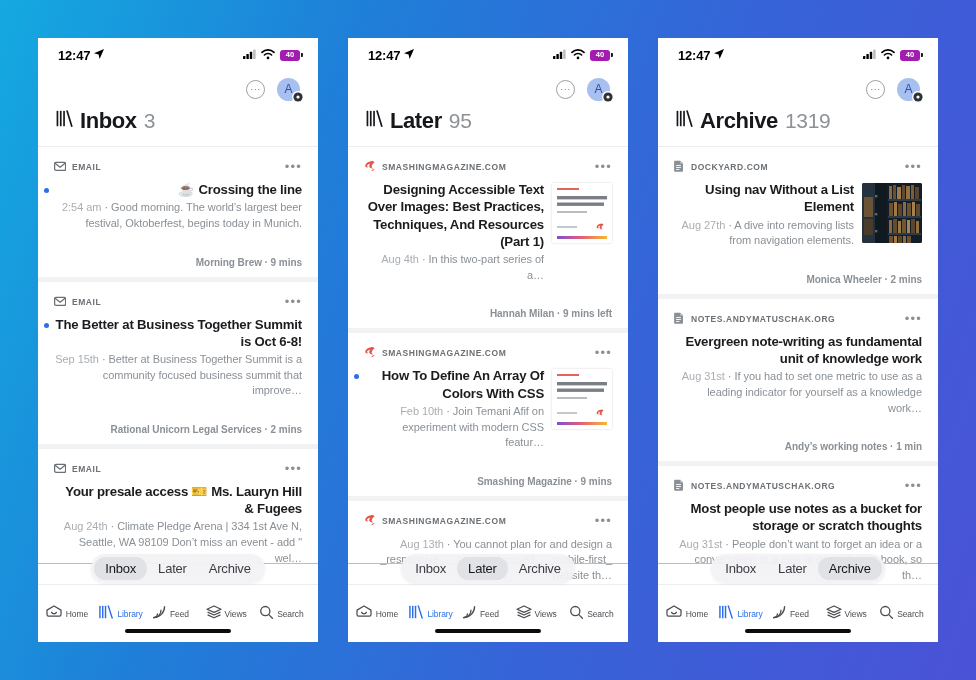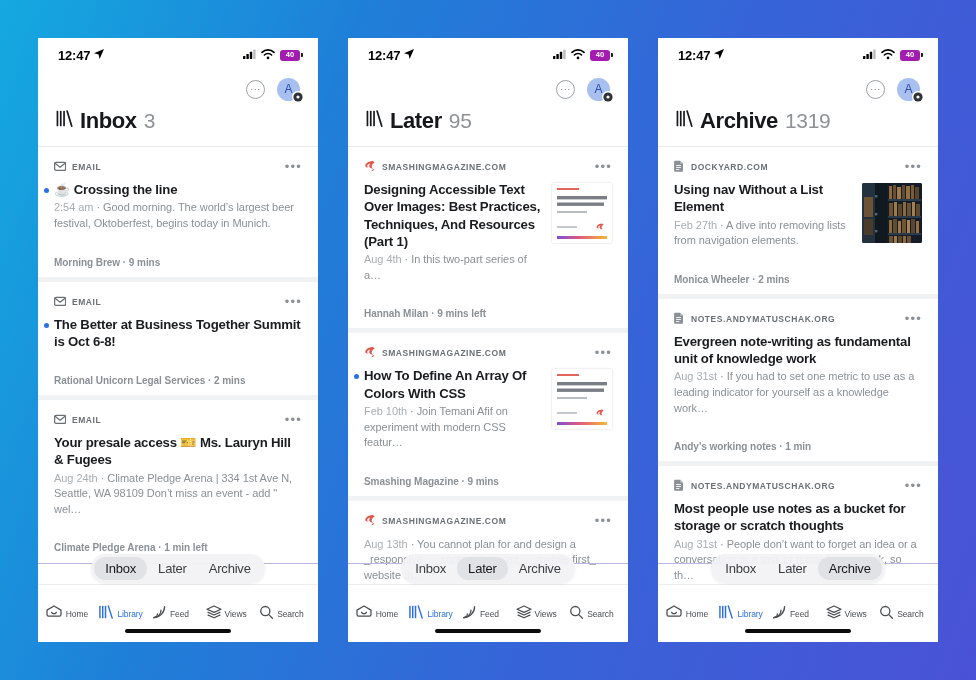--- a/index.html
+++ b/index.html
@@ -10,20 +10,21 @@
     overflow: hidden;
   }
   .stage {
     position: relative;
     width: 976px; height: 680px;
     display: flex;
     justify-content: center;
     align-items: flex-start;
     gap: 30px;
     padding-top: 38px;
+    text-align: right;
   }
   .phone {
     position: relative;
     width: 280px;
     height: 604px;
     background: #ffffff;
     overflow: hidden;
     flex: 0 0 280px;
     display: flex;
     flex-direction: column;
@@ -284,20 +285,21 @@
               <span class="src-name">EMAIL</span>
             </div>
             <span class="dots">•••</span>
           </div>
           <div class="body-wrap">
             <div class="body-text">
               <div class="title-line">
                 <span class="unread-dot"></span>
                 <div class="c-title">The Better at Business Together Summit is Oct 6-8!</div>
               </div>
+              <div class="c-snippet"><span class="date">Sep 15th</span> · Better at Business Together Summit is a community focused business summit that improve…</div>
             </div>
           </div>
           <div class="c-meta">Rational Unicorn Legal Services · 2 mins</div>
         </div>
         <div class="card no-rule">
           <div class="src-row">
             <div class="src-left">
               <span class="src-ico"><svg width="12" height="11" viewBox="0 0 12 11">
                   <rect x="0.6" y="1.4" width="11" height="8" rx="1.4" fill="none" stroke="#6b7075" stroke-width="1.3"></rect>
                   <path d="M1.4 2.6 L6.1 6.2 L10.8 2.6" fill="none" stroke="#6b7075" stroke-width="1.3" stroke-linecap="round" stroke-linejoin="round"></path>
@@ -626,21 +628,21 @@
                 </svg></span>
               <span class="src-name">DOCKYARD.COM</span>
             </div>
             <span class="dots">•••</span>
           </div>
           <div class="body-wrap">
             <div class="body-text">
               <div class="title-line">
                 <div class="c-title">Using nav Without a List Element</div>
               </div>
-              <div class="c-snippet"><span class="date">Feb 27th</span> · A dive into removing lists from navigation elements.</div>
+              <div class="c-snippet"><span class="date">Aug 27th</span> · A dive into removing lists from navigation elements.</div>
             </div>
             <div class="thumb"><span class=""><svg width="60" height="60" viewBox="0 0 60 60">
                   <rect width="60" height="60" fill="#1b2430"></rect>
                   <rect x="0" y="0" width="13" height="60" fill="#24313f"></rect>
                   <rect x="2" y="14" width="9" height="20" fill="#6b5335"></rect>
                   <rect x="2" y="36" width="9" height="16" fill="#4a3c2a"></rect>
                   <rect x="13" y="0" width="12" height="60" fill="#101820"></rect>
                   <rect x="25" y="0" width="35" height="60" fill="#141d27"></rect>
                   <g>
                     <rect x="27" y="3" width="3" height="13" fill="#8a6a3f"></rect>

